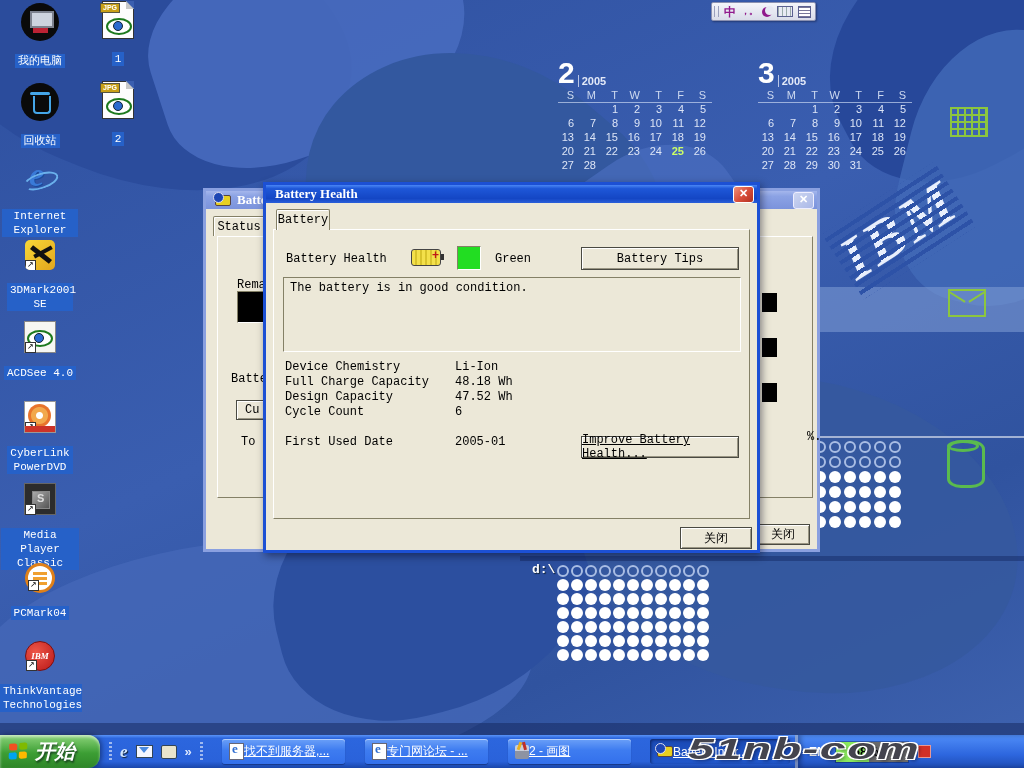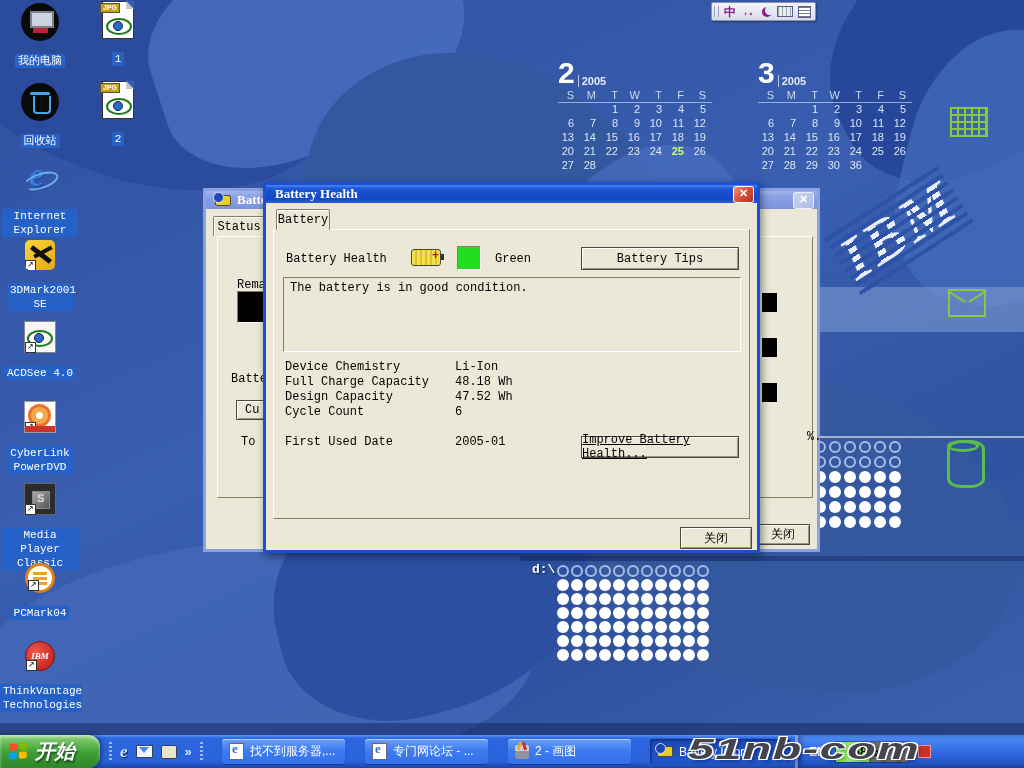--- a/index.html
+++ b/index.html
@@ -140,21 +140,21 @@
   .ql{position:absolute;left:102px;top:0;height:33px;display:flex;align-items:center;gap:8px;padding:0 7px;}
   .ql-sep{width:3px;height:20px;background:repeating-linear-gradient(180deg,rgba(255,255,255,.55) 0 2px,transparent 2px 4px);}
   .ql-e{color:#cfe4ff;font-family:"Liberation Serif",serif;font-weight:bold;font-style:italic;font-size:17px;text-shadow:1px 1px 1px #123;}
   .ql-mail{width:15px;height:11px;background:#f4f6ff;border:1px solid #345;position:relative;}
   .ql-mail::before{content:"";position:absolute;left:2px;top:1px;border-left:5px solid transparent;border-right:5px solid transparent;border-top:6px solid #4a8ae0;}
   .ql-desk{width:14px;height:12px;background:#e9e4cc;border:1px solid #345;border-radius:2px;}
   .ql-chev{color:#dce8ff;font-weight:bold;font-size:13px;}
   .task{position:absolute;top:4px;height:25px;border-radius:3px;cursor:pointer;
     background:linear-gradient(180deg,#6ba0f8,#3e7cf0 45%,#3370ec);
     box-shadow:inset 0 1px 0 rgba(255,255,255,.5),0 1px 1px rgba(0,0,20,.35);
-    color:#fff;font-size:12px;display:flex;align-items:center;gap:6px;padding:0 7px;box-sizing:border-box;overflow:hidden;white-space:nowrap;}
+    color:#fff;font-size:12px;display:flex;align-items:center;padding:0 7px;box-sizing:border-box;overflow:hidden;white-space:nowrap;text-decoration:underline;}
   .task.active{background:linear-gradient(180deg,#1a49b4,#2157cc);box-shadow:inset 1px 1px 3px rgba(0,0,20,.5);}
   .tk-page{width:13px;height:15px;background:#fff;border:1px solid #667;position:relative;flex:none;}
   .tk-page::after{content:"e";position:absolute;left:2px;top:-3px;color:#2d6cd0;font-family:"Liberation Serif",serif;font-weight:bold;font-size:13px;}
   .tk-paint{width:14px;height:14px;flex:none;background:linear-gradient(180deg,#c9ced9 40%,#8d93a2 41%);border-radius:2px;position:relative;}
   .tk-paint::before{content:"";position:absolute;left:3px;top:-3px;width:3px;height:8px;background:#e8b020;transform:rotate(20deg);}
   .tk-paint::after{content:"";position:absolute;right:3px;top:-3px;width:3px;height:8px;background:#c03028;transform:rotate(-15deg);}
   .tray{position:absolute;right:0;top:0;width:229px;height:33px;
     background:linear-gradient(180deg,#4f8df8,#2d66de 60%,#1e4cb4);
     box-shadow:inset 3px 0 0 rgba(255,255,255,.4),inset 6px 0 5px rgba(0,0,20,.3);
     display:flex;align-items:center;gap:9px;padding-left:14px;box-sizing:border-box;}
@@ -400,21 +400,21 @@
         <span class="cal-d">21</span>
         <span class="cal-d">22</span>
         <span class="cal-d">23</span>
         <span class="cal-d">24</span>
         <span class="cal-d">25</span>
         <span class="cal-d">26</span>
         <span class="cal-d">27</span>
         <span class="cal-d">28</span>
         <span class="cal-d">29</span>
         <span class="cal-d">30</span>
-        <span class="cal-d">36</span>
+        <span class="cal-d">31</span>
         <span class="cal-d"></span>
         <span class="cal-d"></span>
       </div>
   </div>
 
   <div class="ime">
     <span class="ime-handle"></span>
     <span class="ime-cn">中</span>
     <span class="ime-punct">，。</span>
     <span class="ime-moon"></span>

